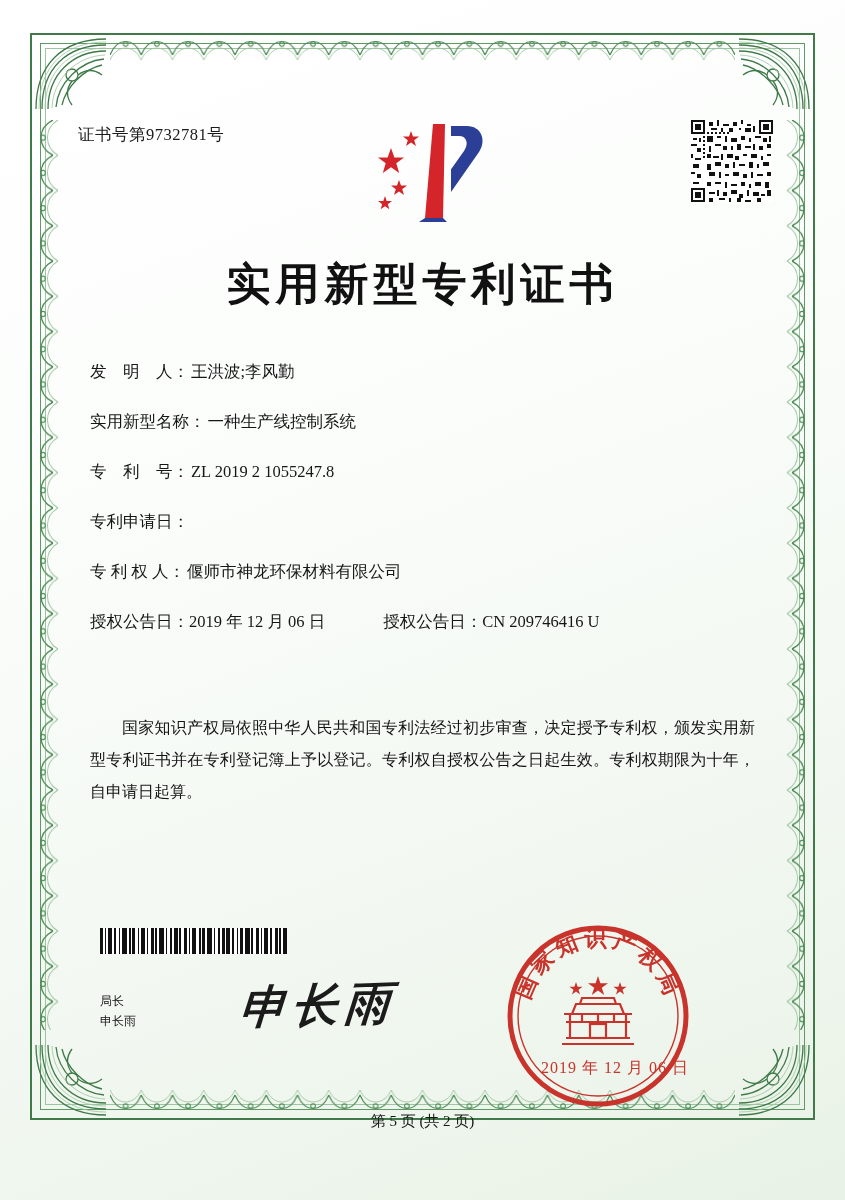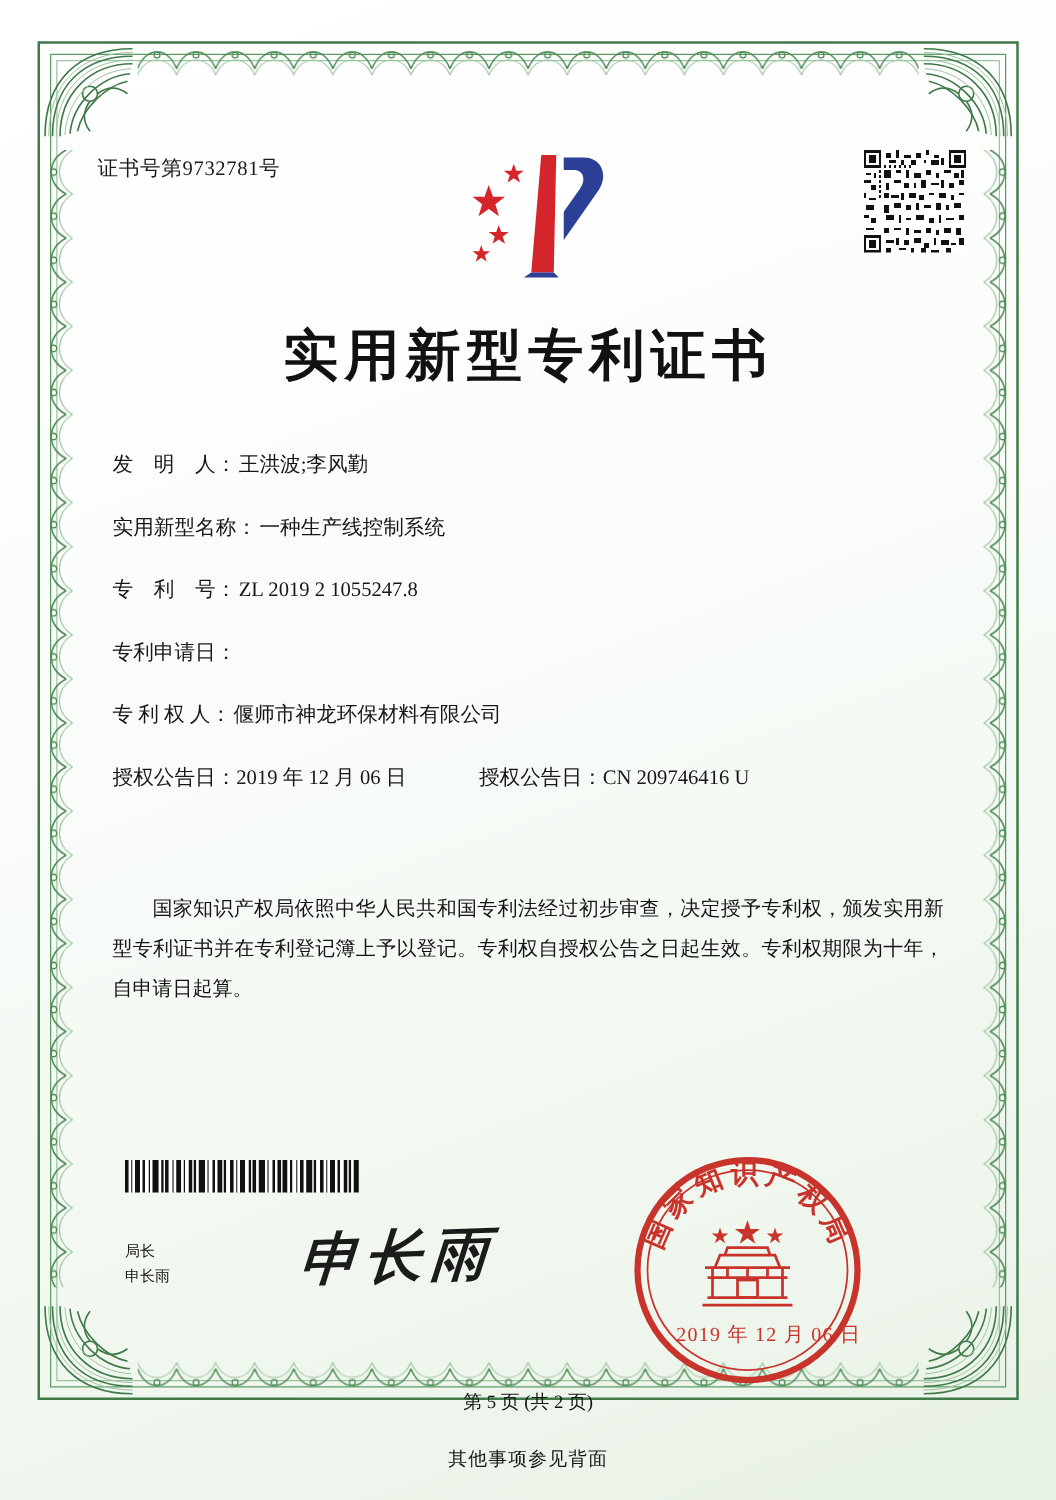--- a/index.html
+++ b/index.html
@@ -633,15 +633,14 @@
       </g>
 
       <text font-family="'Liberation Serif', serif" font-size="22" font-weight="bold" fill="#c8342c" letter-spacing="5">
         <textPath href="#arcTop" startOffset="50%" text-anchor="middle">国家知识产权局</textPath>
       </text>
     </svg>
   </div>
   <div class="seal-date">2019 年 12 月 06 日</div>
 
   <div class="page-num">第 5 页 (共 2 页)</div>
-  <div class="footer-note">其他事项参见背面</div>
 
 </div>
 
 </body></html>

